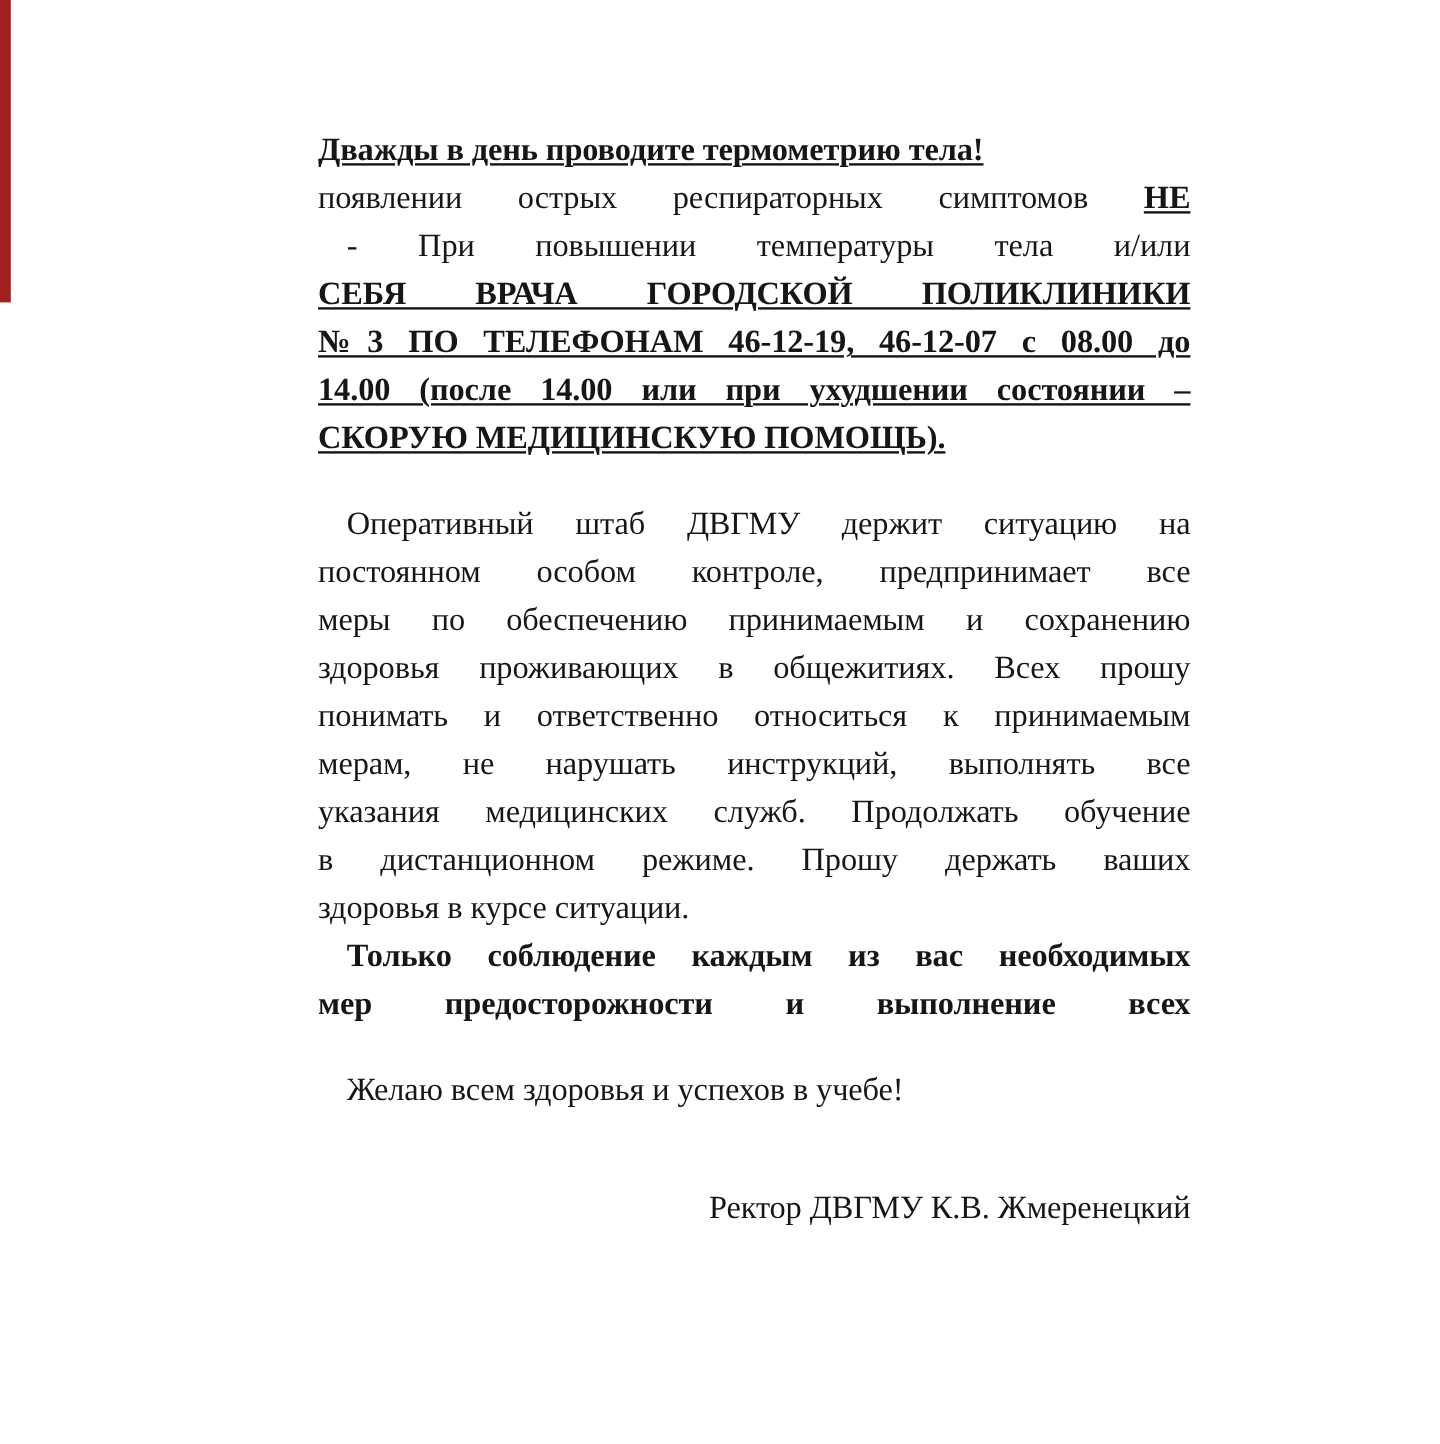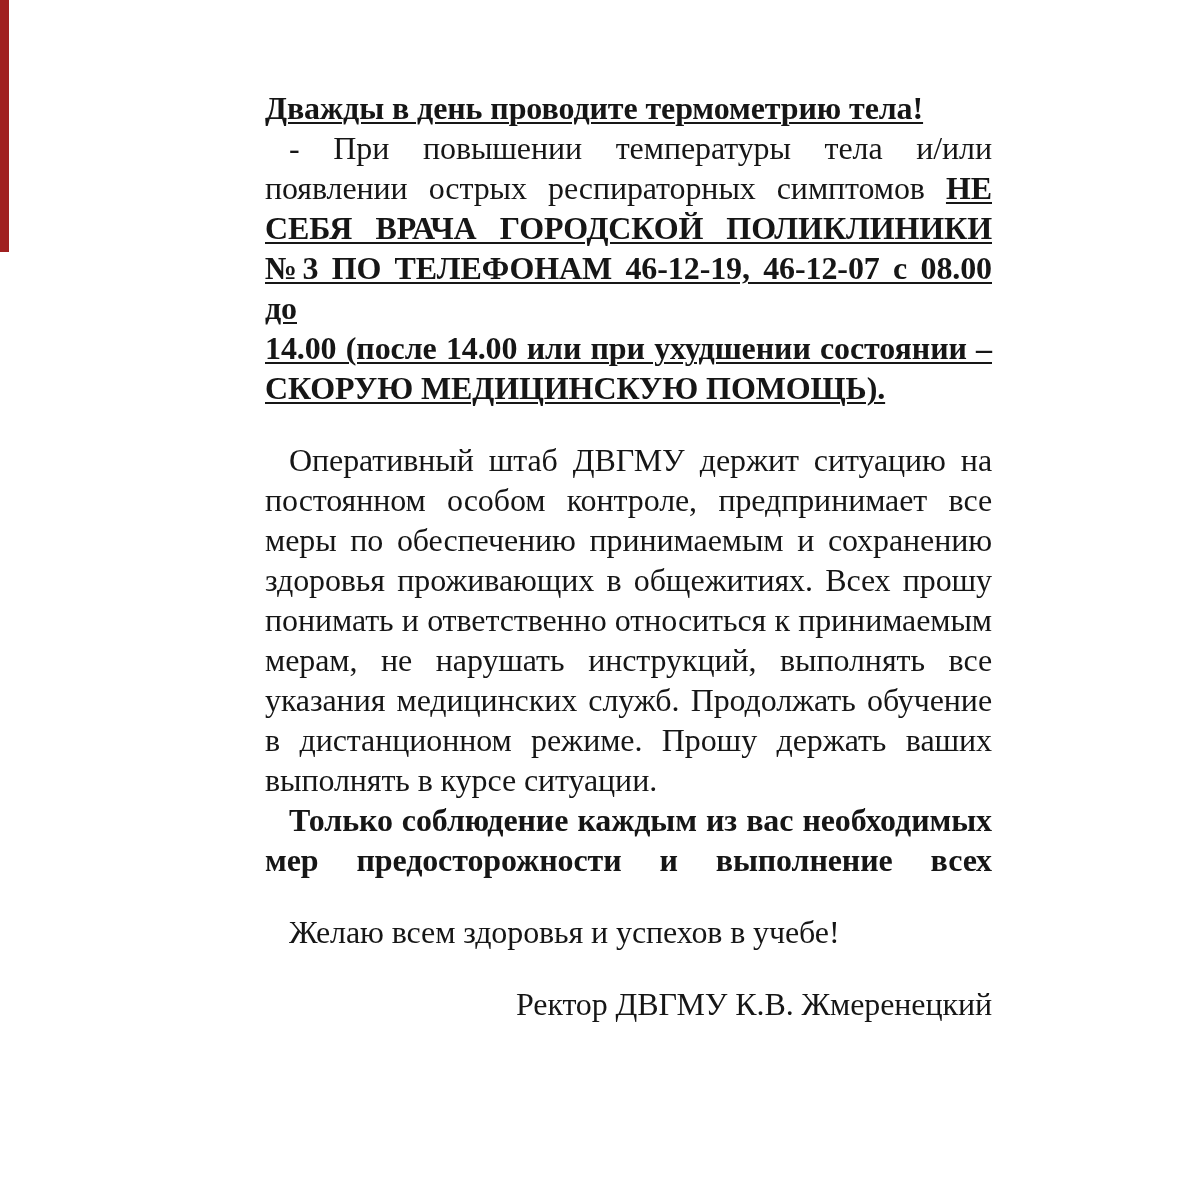--- a/index.html
+++ b/index.html
@@ -20,73 +20,73 @@
     position: absolute;
     left: 0;
     top: 0;
     width: 9px;
     height: 252px;
     background: #a02020;
   }
   .content {
     position: absolute;
     left: 265px;
-    top: 88px;
+    top: 104px;
     width: 727px;
-    font-size: 32px;
+    font-size: 27px;
     line-height: 40px;
     letter-spacing: -0.1px;
   }
   .para { margin: 0; }
   .line {
     text-align: left;
   }
   .line.j {
     text-align: justify;
     text-align-last: justify;
     text-justify: inter-word;
   }
   .line.ind { text-indent: 24px; }
-  .line.right { text-align: right; }
+  .line.right { text-align: right; margin-top: 26px; }
   .b { font-weight: bold; }
   .u {
     text-decoration: underline;
     text-decoration-thickness: 2px;
     text-underline-offset: 3px;
   }
   .spacer { height: 32px; }
 </style>
 </head>
 <body>
 
 <div class="page">
   <div class="red-strip"></div>
   <div class="content">
       <div class="para">
         <div class="line"><span class="b u">Дважды в день проводите термометрию тела!</span></div>
       </div>
       <div class="para">
+        <div class="line j"><span class="">появлении острых респираторных симптомов </span><span class="b u">НЕ</span></div>
         <div class="line j ind"><span class="">- При повышении температуры тела и/или</span></div>
-        <div class="line j"><span class="">появлении острых респираторных симптомов </span><span class="b u">НЕ</span></div>
         <div class="line j"><span class="b u">СЕБЯ ВРАЧА ГОРОДСКОЙ ПОЛИКЛИНИКИ</span></div>
         <div class="line j"><span class="b u">№3 ПО ТЕЛЕФОНАМ 46-12-19, 46-12-07 с 08.00 до</span></div>
         <div class="line j"><span class="b u">14.00 (после 14.00 или при ухудшении состоянии –</span></div>
         <div class="line"><span class="b u">СКОРУЮ МЕДИЦИНСКУЮ ПОМОЩЬ).</span></div>
       </div>
       <div class="spacer"></div>
       <div class="para">
         <div class="line j ind"><span class="">Оперативный штаб ДВГМУ держит ситуацию на</span></div>
         <div class="line j"><span class="">постоянном особом контроле, предпринимает все</span></div>
         <div class="line j"><span class="">меры по обеспечению принимаемым и сохранению</span></div>
         <div class="line j"><span class="">здоровья проживающих в общежитиях. Всех прошу</span></div>
         <div class="line j"><span class="">понимать и ответственно относиться к принимаемым</span></div>
         <div class="line j"><span class="">мерам, не нарушать инструкций, выполнять все</span></div>
         <div class="line j"><span class="">указания медицинских служб. Продолжать обучение</span></div>
         <div class="line j"><span class="">в дистанционном режиме. Прошу держать ваших</span></div>
-        <div class="line"><span class="">выполнять в курсе ситуации.</span></div>
+        <div class="line"><span class="">здоровья в курсе ситуации.</span></div>
       </div>
       <div class="para">
         <div class="line j ind"><span class="b ">Только соблюдение каждым из вас необходимых</span></div>
         <div class="line j"><span class="b ">мер предосторожности и выполнение всех</span></div>
       </div>
       <div class="spacer"></div>
       <div class="para">
         <div class="line ind"><span class="">Желаю всем здоровья и успехов в учебе!</span></div>
       </div>
       <div class="spacer"></div>

